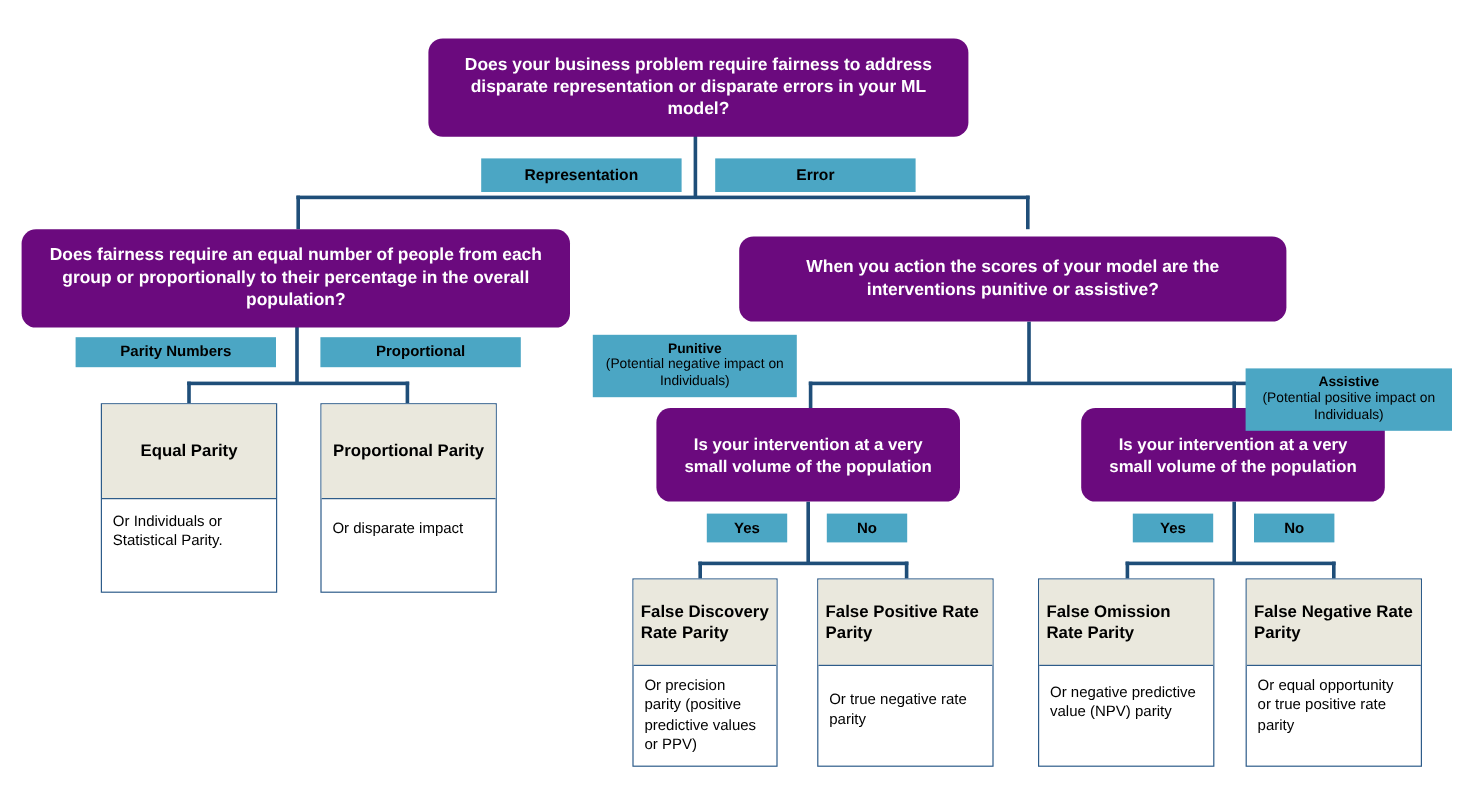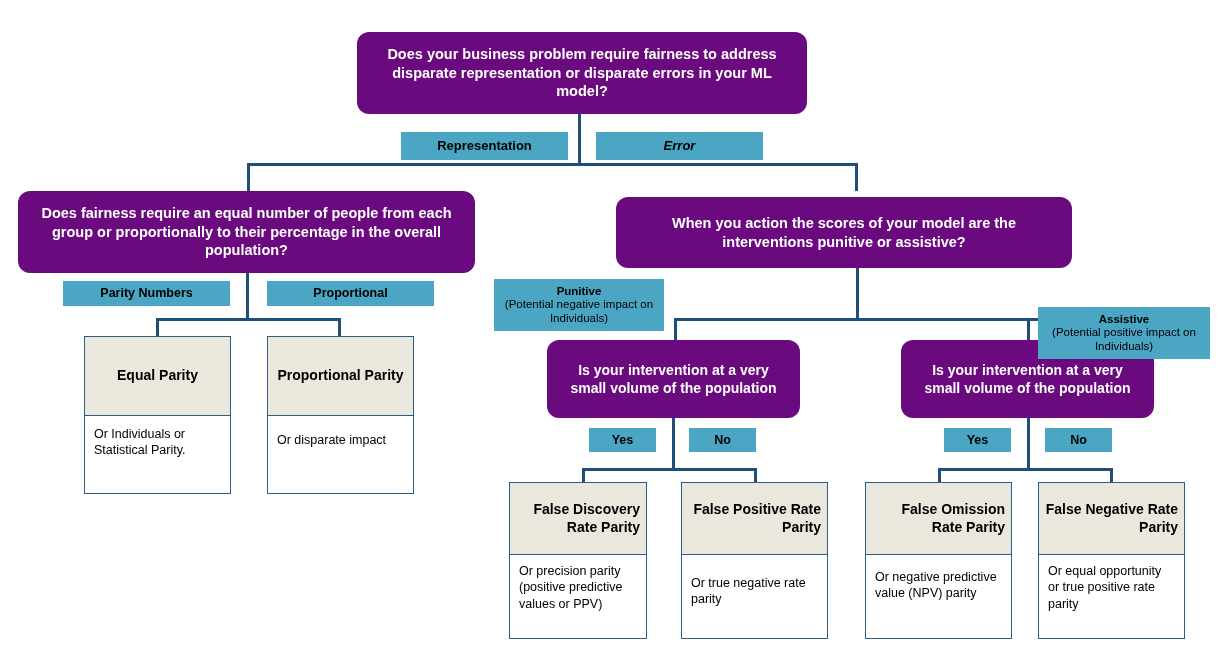--- a/index.html
+++ b/index.html
@@ -69,21 +69,21 @@
     flex-direction: column;
   }
   .card-head {
     background: #EAE8DD;
     border-bottom: 1px solid #2E5C8A;
     color: #000000;
     font-weight: bold;
     display: flex;
     align-items: center;
     justify-content: center;
-    text-align: right;
+    text-align: left;
     line-height: 1.22;
     box-sizing: border-box;
     padding: 4px 6px;
   }
   .card-body {
     flex: 1;
     color: #000000;
     font-weight: normal;
     display: flex;
     align-items: center;
@@ -126,21 +126,21 @@
     <div class="line" style="left:938px; top:468px; width:175px; height:3px;"></div>
     <div class="line" style="left:938px; top:468px; width:3px; height:15px;"></div>
     <div class="line" style="left:1110px; top:468px; width:3px; height:15px;"></div>
   </div>
 
   <div class="qbox" style="left:357px; top:32px; width:450px; height:82px; font-size:14.5px;">Does your business problem require fairness to address disparate representation or disparate errors in your ML model?</div>
 
   <div class="tbox" style="left:401px; top:132px; width:167px; height:28px; font-size:13px;">
     <span class="t-main">Representation</span>
   </div>
-  <div class="tbox" style="left:596px; top:132px; width:167px; height:28px; font-size:13px;font-style:italic;">
+  <div class="tbox" style="left:596px; top:132px; width:167px; height:28px; font-size:13px;">
     <span class="t-main">Error</span>
   </div>
 
   <div class="qbox" style="left:18px; top:191px; width:457px; height:82px; font-size:14.5px;">Does fairness require an equal number of people from each group or proportionally to their percentage in the overall population?</div>
 
   <div class="tbox" style="left:63px; top:281px; width:167px; height:25px; font-size:12.5px;">
     <span class="t-main">Parity Numbers</span>
   </div>
   <div class="tbox" style="left:267px; top:281px; width:167px; height:25px; font-size:12.5px;">
     <span class="t-main">Proportional</span>
@@ -169,21 +169,21 @@
 
   <div class="qbox" style="left:547px; top:340px; width:253px; height:78px; font-size:14px;">Is your intervention at a very small volume of the population</div>
 
   <div class="tbox" style="left:589px; top:428px; width:67px; height:24px; font-size:12.5px;">
     <span class="t-main">Yes</span>
   </div>
   <div class="tbox" style="left:689px; top:428px; width:67px; height:24px; font-size:12.5px;">
     <span class="t-main">No</span>
   </div>
 
-  <div class="card" style="left:509px; top:482px; width:138px; height:157px;">
+  <div class="card" style="left:527px; top:482px; width:121px; height:157px;">
     <div class="card-head" style="height:72px; font-size:14px;">False Discovery Rate Parity</div>
     <div class="card-body" style="font-size:12.5px; align-items:flex-start; padding-top:8px;">Or precision parity (positive predictive values or PPV)</div>
   </div>
 
   <div class="card" style="left:681px; top:482px; width:147px; height:157px;">
     <div class="card-head" style="height:72px; font-size:14px;">False Positive Rate Parity</div>
     <div class="card-body" style="font-size:12.5px; align-items:flex-start; padding-top:20px;">Or true negative rate parity</div>
   </div>
 
   <div class="qbox" style="left:901px; top:340px; width:253px; height:78px; font-size:14px;">Is your intervention at a very small volume of the population</div>

